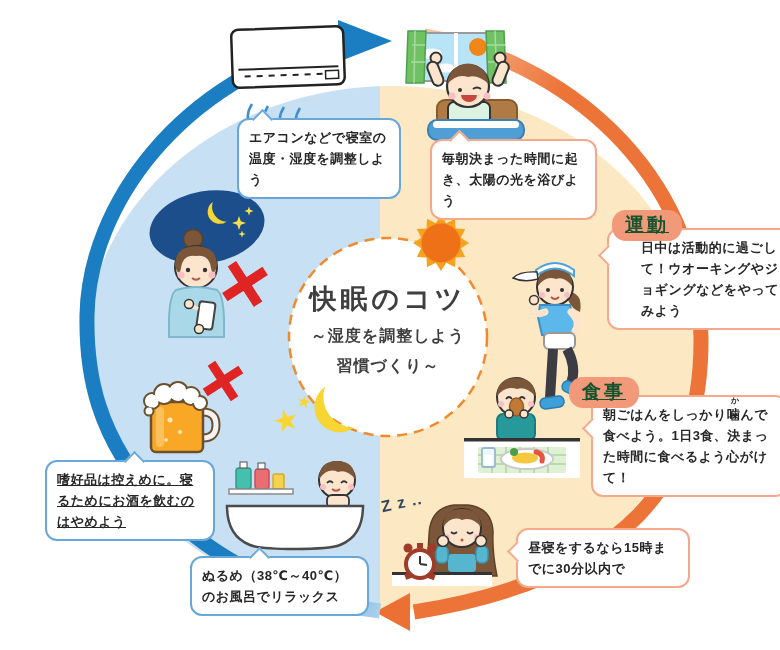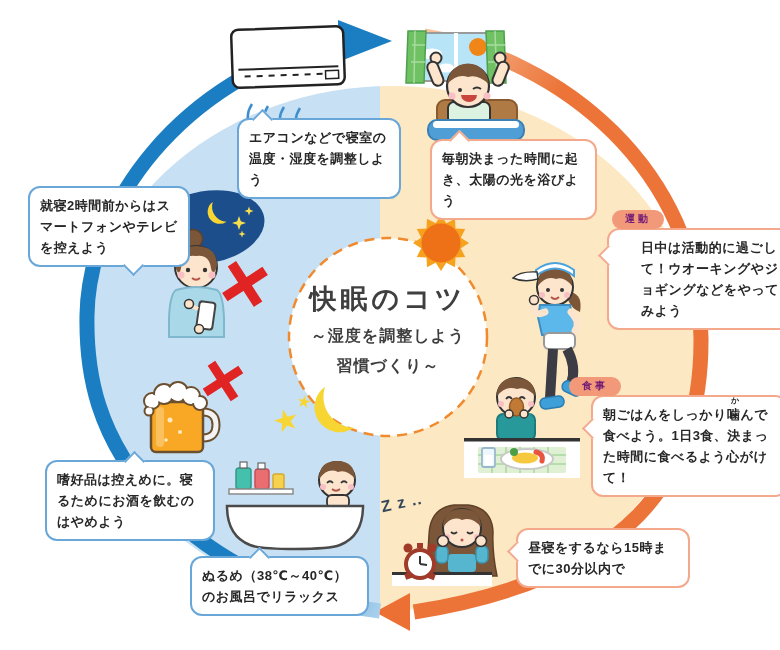--- a/index.html
+++ b/index.html
@@ -11,22 +11,22 @@
           letter-spacing:0.5px;z-index:2;}
   .bubble.night{border:2px solid #6aa7d9;}
   .bubble.day{border:2px solid #f4a98c;}
   .tail{position:absolute;width:13px;height:13px;background:#fff;transform:rotate(45deg);z-index:1;}
   .night .tail{border-color:#6aa7d9;}
   .day .tail{border-color:#f4a98c;}
   .tail.t-down{bottom:-8px;border-right:2px solid #6aa7d9;border-bottom:2px solid #6aa7d9;}
   .tail.t-up{top:-8px;border-left:2px solid #6aa7d9;border-top:2px solid #6aa7d9;}
   .day .tail.t-up{border-left:2px solid #f4a98c;border-top:2px solid #f4a98c;}
   .tail.t-left{left:-8px;border-left:2px solid #f4a98c;border-bottom:2px solid #f4a98c;}
-  .badge{position:absolute;background:#f2997a;color:#701a75;font-weight:bold;font-size:10px;
-         padding:2px 13px 3px;border-radius:14px;letter-spacing:3px;z-index:3;}
+  .badge{position:absolute;background:#f2997a;color:#14532d;font-weight:bold;font-size:19px;
+         padding:2px 13px 3px;border-radius:14px;letter-spacing:3px;z-index:3;text-decoration:underline;}
   .center-title{position:absolute;left:289px;top:281px;width:198px;text-align:center;
                 color:#3f3f3f;z-index:2;}
   .center-title .main{font-size:27px;font-weight:bold;letter-spacing:4px;}
   .center-title .sub{font-size:16px;font-weight:bold;letter-spacing:1px;margin-top:9px;}
   .zzz{position:absolute;left:381px;top:494px;font-size:16px;font-weight:bold;color:#33465c;
        transform:rotate(-12deg);letter-spacing:1px;z-index:2;}
   .furigana{position:absolute;top:-2px;left:138px;font-size:8px;font-weight:bold;color:#262626;}
 </style>
 </head>
 <body>
@@ -328,26 +328,22 @@
   <span>朝ごはんをしっかり噛んで食べよう。1日3食、決まった時間に食べるよう心がけて！</span>
 </div>
 <div class="badge" style="left:569px;top:377px;">食事</div>
 
 <div class="bubble day" style="left:516px;top:528px;width:150px;">
   <div class="tail t-left" style="top:14px;"></div>
   <span>昼寝をするなら15時までに30分以内で</span>
 </div>
 <div class="zzz">Z z ..</div>
 
-<div class="bubble night" style="left:28px;top:186px;width:138px;">
-  <div class="tail t-down" style="left:96px;"></div>
-  <span>就寝2時間前からはスマートフォンやテレビを控えよう</span>
-</div>
-
-<div class="bubble night" style="left:45px;top:460px;width:146px;">
+
+<div class="bubble night" style="left:45px;top:460px;width:146px;text-decoration:underline;">
   <div class="tail t-up" style="left:80px;"></div>
   <span>嗜好品は控えめに。寝るためにお酒を飲むのはやめよう</span>
 </div>
 
 <div class="bubble night" style="left:190px;top:556px;width:155px;">
   <div class="tail t-up" style="left:60px;"></div>
   <span>ぬるめ（38℃～40℃）のお風呂でリラックス</span>
 </div>
 
 </div>

